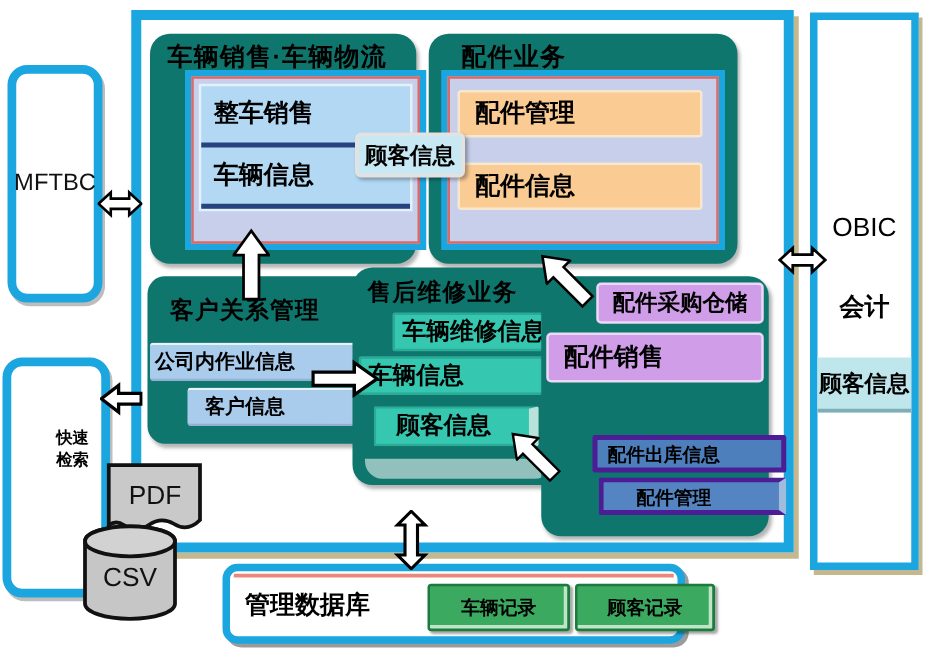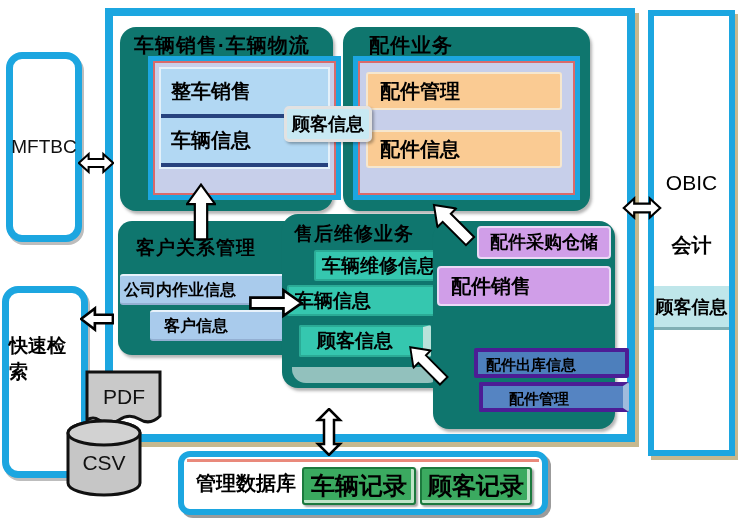--- a/index.html
+++ b/index.html
@@ -12,35 +12,35 @@
 
   
   .cyanbox{background:#fff;border:7px solid #1CA6E0;}
   .main-box{left:105px;top:8px;width:530px;height:434px;border-width:8px;
     box-shadow:4px 5px 0 #C6B88E;z-index:1;}
   .mftbc-box{left:6px;top:52px;width:76px;height:190px;border-radius:16px;
     box-shadow:2px 3px 0 #BDBDBD;z-index:2;display:flex;align-items:center;justify-content:center;
     font-size:19px;color:#111;}
   .search-box{left:2px;top:286px;width:86px;height:192px;border-radius:16px;
     box-shadow:2px 3px 0 #BDBDBD;z-index:2;display:flex;align-items:center;justify-content:center;
-    font-size:19px;font-weight:bold;padding-bottom:46px;}
+    font-size:13px;font-weight:bold;padding-bottom:46px;padding-left:36px;}
   .obic-box{left:648px;top:10px;width:87px;height:446px;border-width:6px;
     box-shadow:3px 4px 0 #C6B88E;z-index:2;}
   .obic-label{left:0;right:0;top:155px;text-align:center;font-size:21px;}
   .acct-label{left:0;right:0;top:216px;text-align:center;font-size:20px;font-weight:bold;}
   .obic-band{left:0;right:0;top:270px;height:44px;background:#BFE6EA;
     border-bottom:3px solid #7FAFB4;display:flex;align-items:center;justify-content:center;
     font-size:18px;font-weight:bold;}
   .db-box{left:178px;top:451px;width:370px;height:64px;border-width:6px;border-radius:12px;
     box-shadow:3px 3px 0 #9B9B9B;z-index:2;}
   .db-box::before{content:"";position:absolute;left:3px;right:3px;top:2px;height:3px;background:#E9897B;}
   .db-title{left:12px;top:0;bottom:0;display:flex;align-items:center;font-size:20px;font-weight:bold;}
   .green-bar{background:#3BAA60;border:2px solid #1C7A3E;border-radius:3px;
     box-shadow:inset -3px -3px 0 #BFE4C8,2px 2px 2px rgba(0,0,0,.35);
-    display:flex;align-items:center;justify-content:center;font-size:24px;font-weight:bold;}
+    display:flex;align-items:center;justify-content:center;font-size:15px;font-weight:bold;margin-left:40px;}
   .green-1{left:118px;top:10px;width:114px;height:38px;}
   .green-2{left:236px;top:10px;width:112px;height:38px;}
 
   
   .panel{background:#0f766e;border-radius:16px;box-shadow:2px 3px 3px rgba(90,90,90,.45);z-index:10;}
   .p-title{position:absolute;font-weight:bold;font-size:20px;letter-spacing:1px;white-space:nowrap;}
 
   .g1{left:120px;top:27px;width:213px;height:184px;}
   .g2{left:343px;top:27px;width:247px;height:184px;}
   .frame{position:absolute;border:5px solid #1CA6E0;box-sizing:border-box;}

